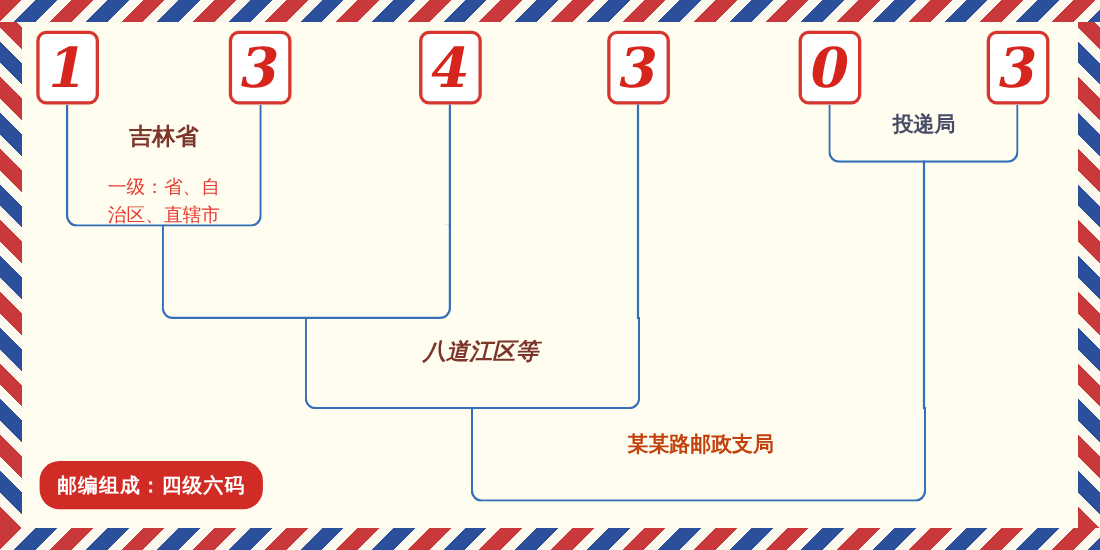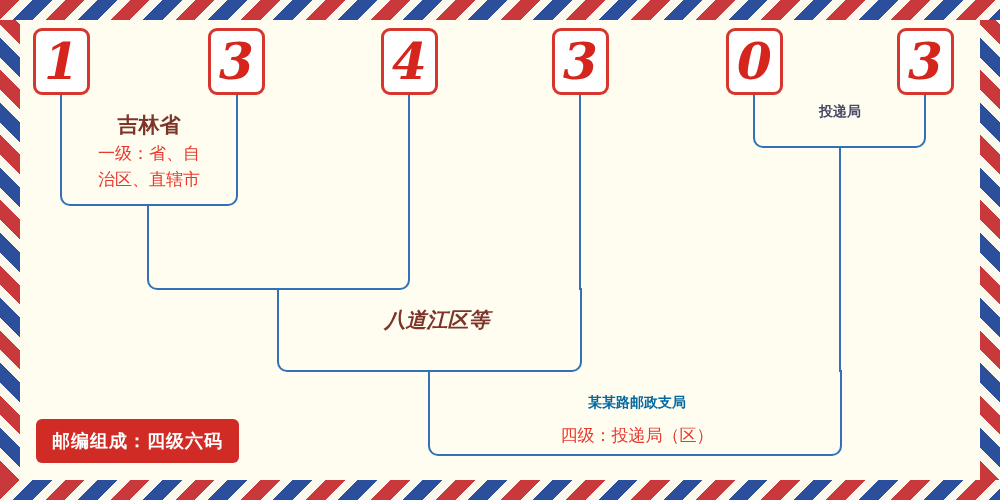--- a/index.html
+++ b/index.html
@@ -85,41 +85,41 @@
     border-left-width: 2px; border-right-width: 2px; border-bottom-width: 2px;
     border-radius: 0 0 10px 10px;
   }
 
   
   .label { position: absolute; text-align: center; }
   .label .title {
     font-size: 21px; font-weight: bold; color: #7d352a; line-height: 1.2;
   }
   .label .desc {
-    font-size: 17px; color: #e8392f; line-height: 1.5; margin-top: 4px;
+    font-size: 17px; color: #e8392f; line-height: 1.5; margin-top: 20px;
   }
   .label-l1 { left: 90px; top: 112px; width: 118px; }
   .label-l2 { left: 230px; top: 228px; width: 140px; }
   .label-l3 { left: 327px; top: 307px; width: 220px; font-style: italic; }
   .label-l4 { left: 537px; top: 394px; width: 200px; }
-  .label-l4 .title { font-size: 14px; color: #0369a1; }
+  .label-l4 .title { font-size: 19px; color: #c2410c; }
   .label-l4 .desc { margin-top: 12px; }
   .label-delivery { left: 770px; top: 103px; width: 140px; }
-  .label-delivery .title { font-size: 14px; color: #474b66; }
+  .label-delivery .title { font-size: 19px; color: #474b66; }
 
   
   .badge {
     position: absolute;
     left: 36px; top: 419px;
     background: #d02b24;
     color: #ffffff;
     font-size: 18px;
     font-weight: bold;
     padding: 10px 16px;
-    border-radius: 6px;
+    border-radius: 18px;
     letter-spacing: 1px;
   }
 </style>
 </head>
 <body>
 
 <div class="canvas">
 
   <div class="stripe stripe-top"></div>
   <div class="stripe stripe-bottom"></div>
@@ -159,21 +159,20 @@
     <div class="desc">一级：省、自治区、直辖市</div>
   </div>
 
 
   <div class="label label-l3">
     <div class="title">八道江区等</div>
   </div>
 
   <div class="label label-l4">
     <div class="title">某某路邮政支局</div>
-    <div class="desc">四级：投递局（区）</div>
   </div>
 
   <div class="label label-delivery">
     <div class="title">投递局</div>
   </div>
 
   <div class="badge">邮编组成：四级六码</div>
 
 </div>
 

